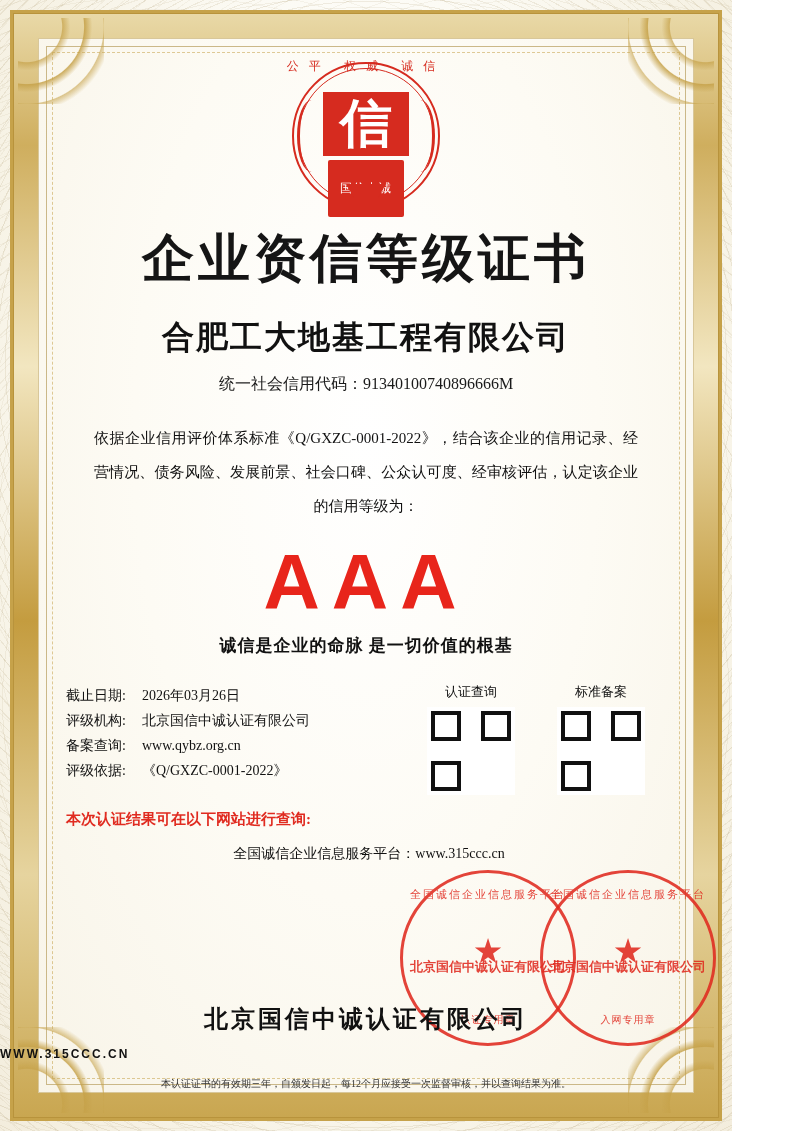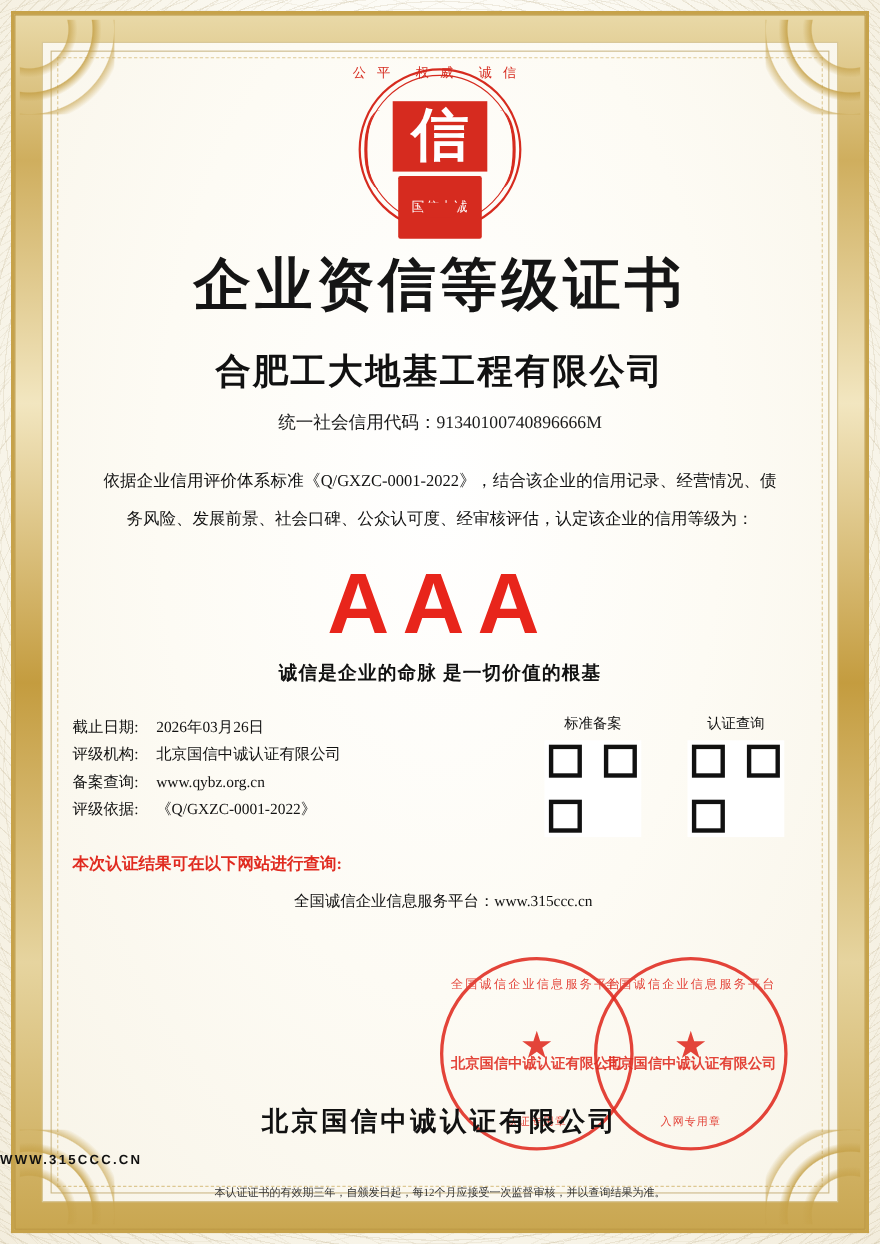--- a/index.html
+++ b/index.html
@@ -4,21 +4,21 @@
 <style>
   html,body{margin:0;padding:0;}
   body{
     width:800px;height:1131px;
     background:#ffffff;
     font-family:"Liberation Serif", serif;
     overflow:hidden;
   }
   .cert{
     position:relative;
-    width:800px;height:1131px;
+    width:732px;height:1131px;
     box-sizing:border-box;
     background:
       radial-gradient(ellipse at 50% 40%, #ffffff 0%, #fdfcf7 45%, #f7f3e6 75%, #f3eddd 100%);
     overflow:hidden;
   }
   
   .guilloche{
     position:absolute;inset:0;
     background-image:
       repeating-radial-gradient(circle at 50% 32%, rgba(190,175,140,.22) 0 1px, transparent 1px 9px),
@@ -263,27 +263,27 @@
         <div class="row">
           <span class="k">备案查询:</span><span>www.qybz.org.cn</span>
         </div>
         <div class="row">
           <span class="k">评级依据:</span><span>《Q/GXZC-0001-2022》</span>
         </div>
       </div>
 
       <div class="qr-block">
         <div class="qr">
-          <div class="qr-label">标准备案</div>
+          <div class="qr-label">认证查询</div>
           <div class="qr-img">
               <i></i>
             </div>
         </div>
         <div class="qr">
-          <div class="qr-label">认证查询</div>
+          <div class="qr-label">标准备案</div>
           <div class="qr-img">
               <i></i>
             </div>
         </div>
       </div>
     </div>
 
     <div class="notice">本次认证结果可在以下网站进行查询:</div>
     <div class="platform">全国诚信企业信息服务平台：www.315ccc.cn</div>
   </div>

